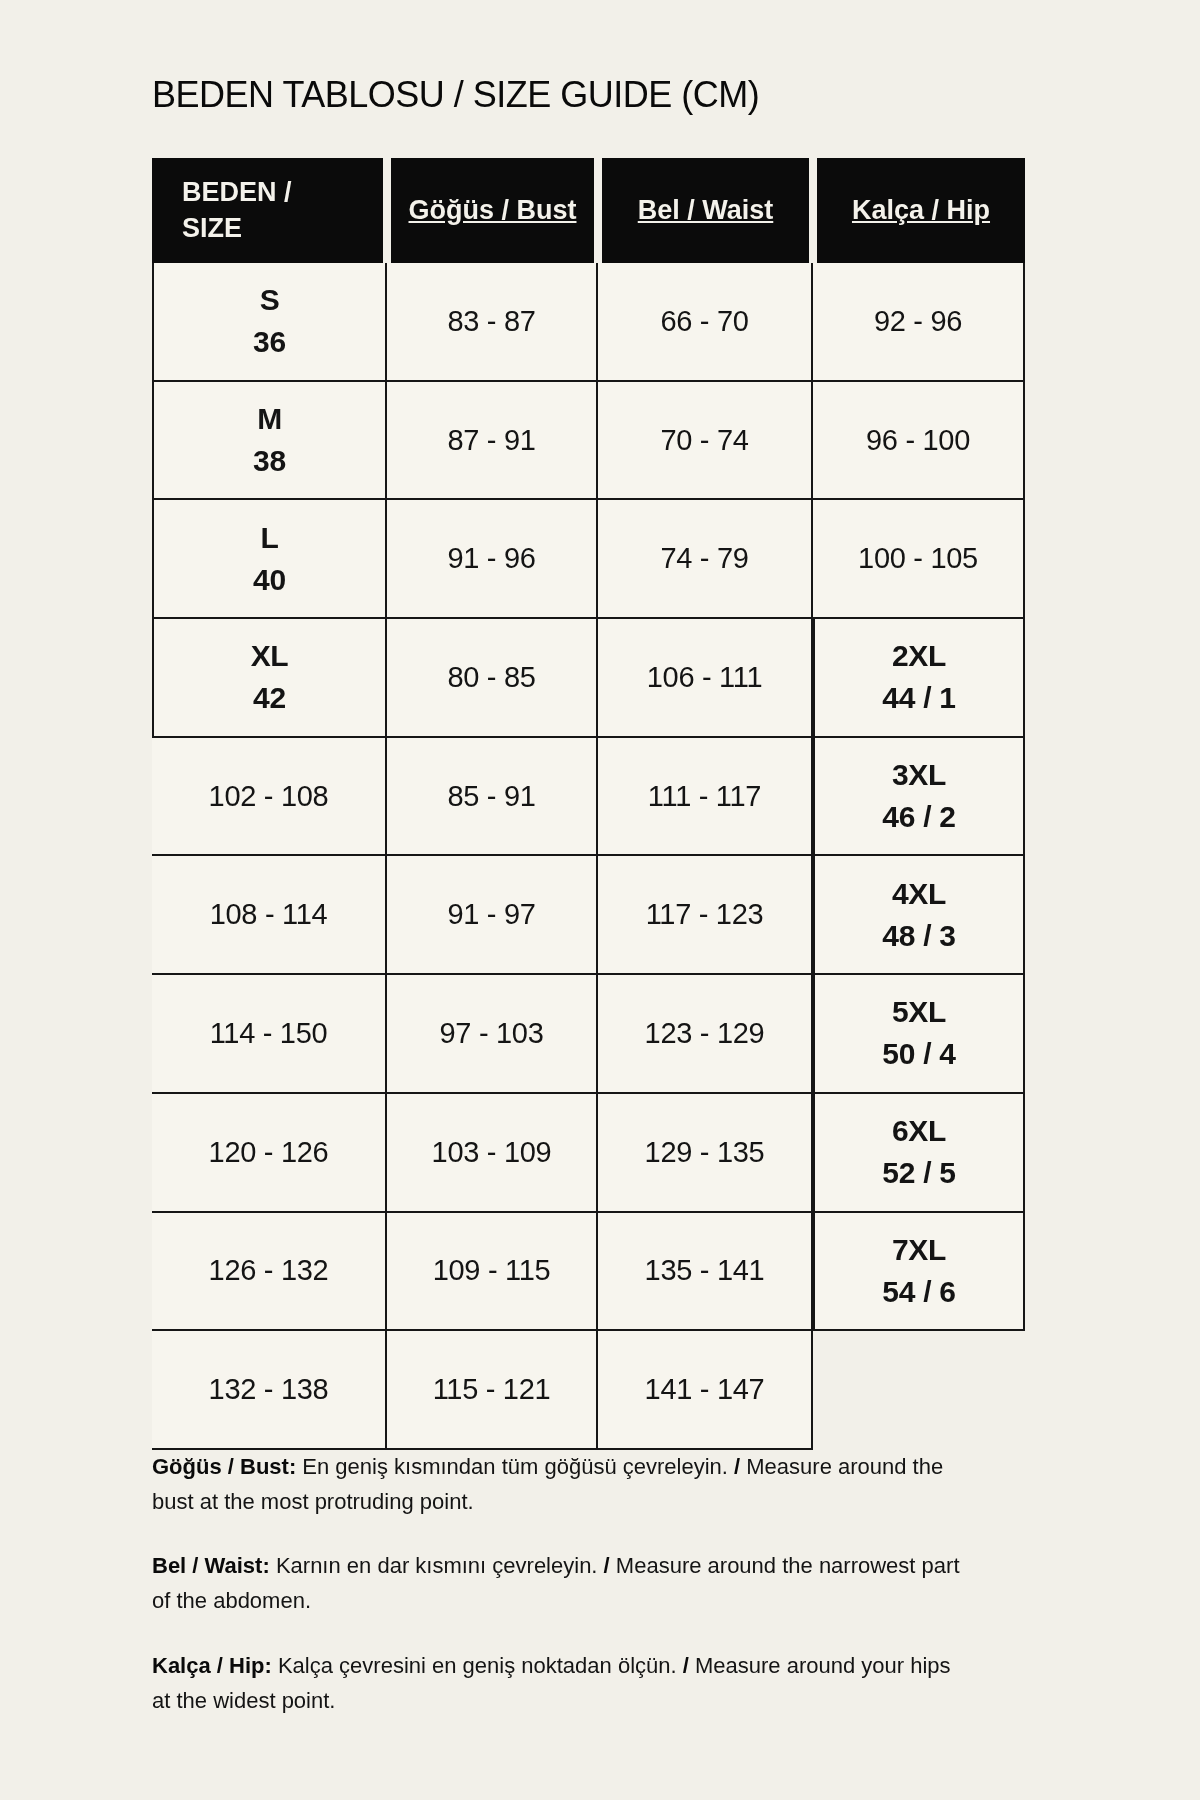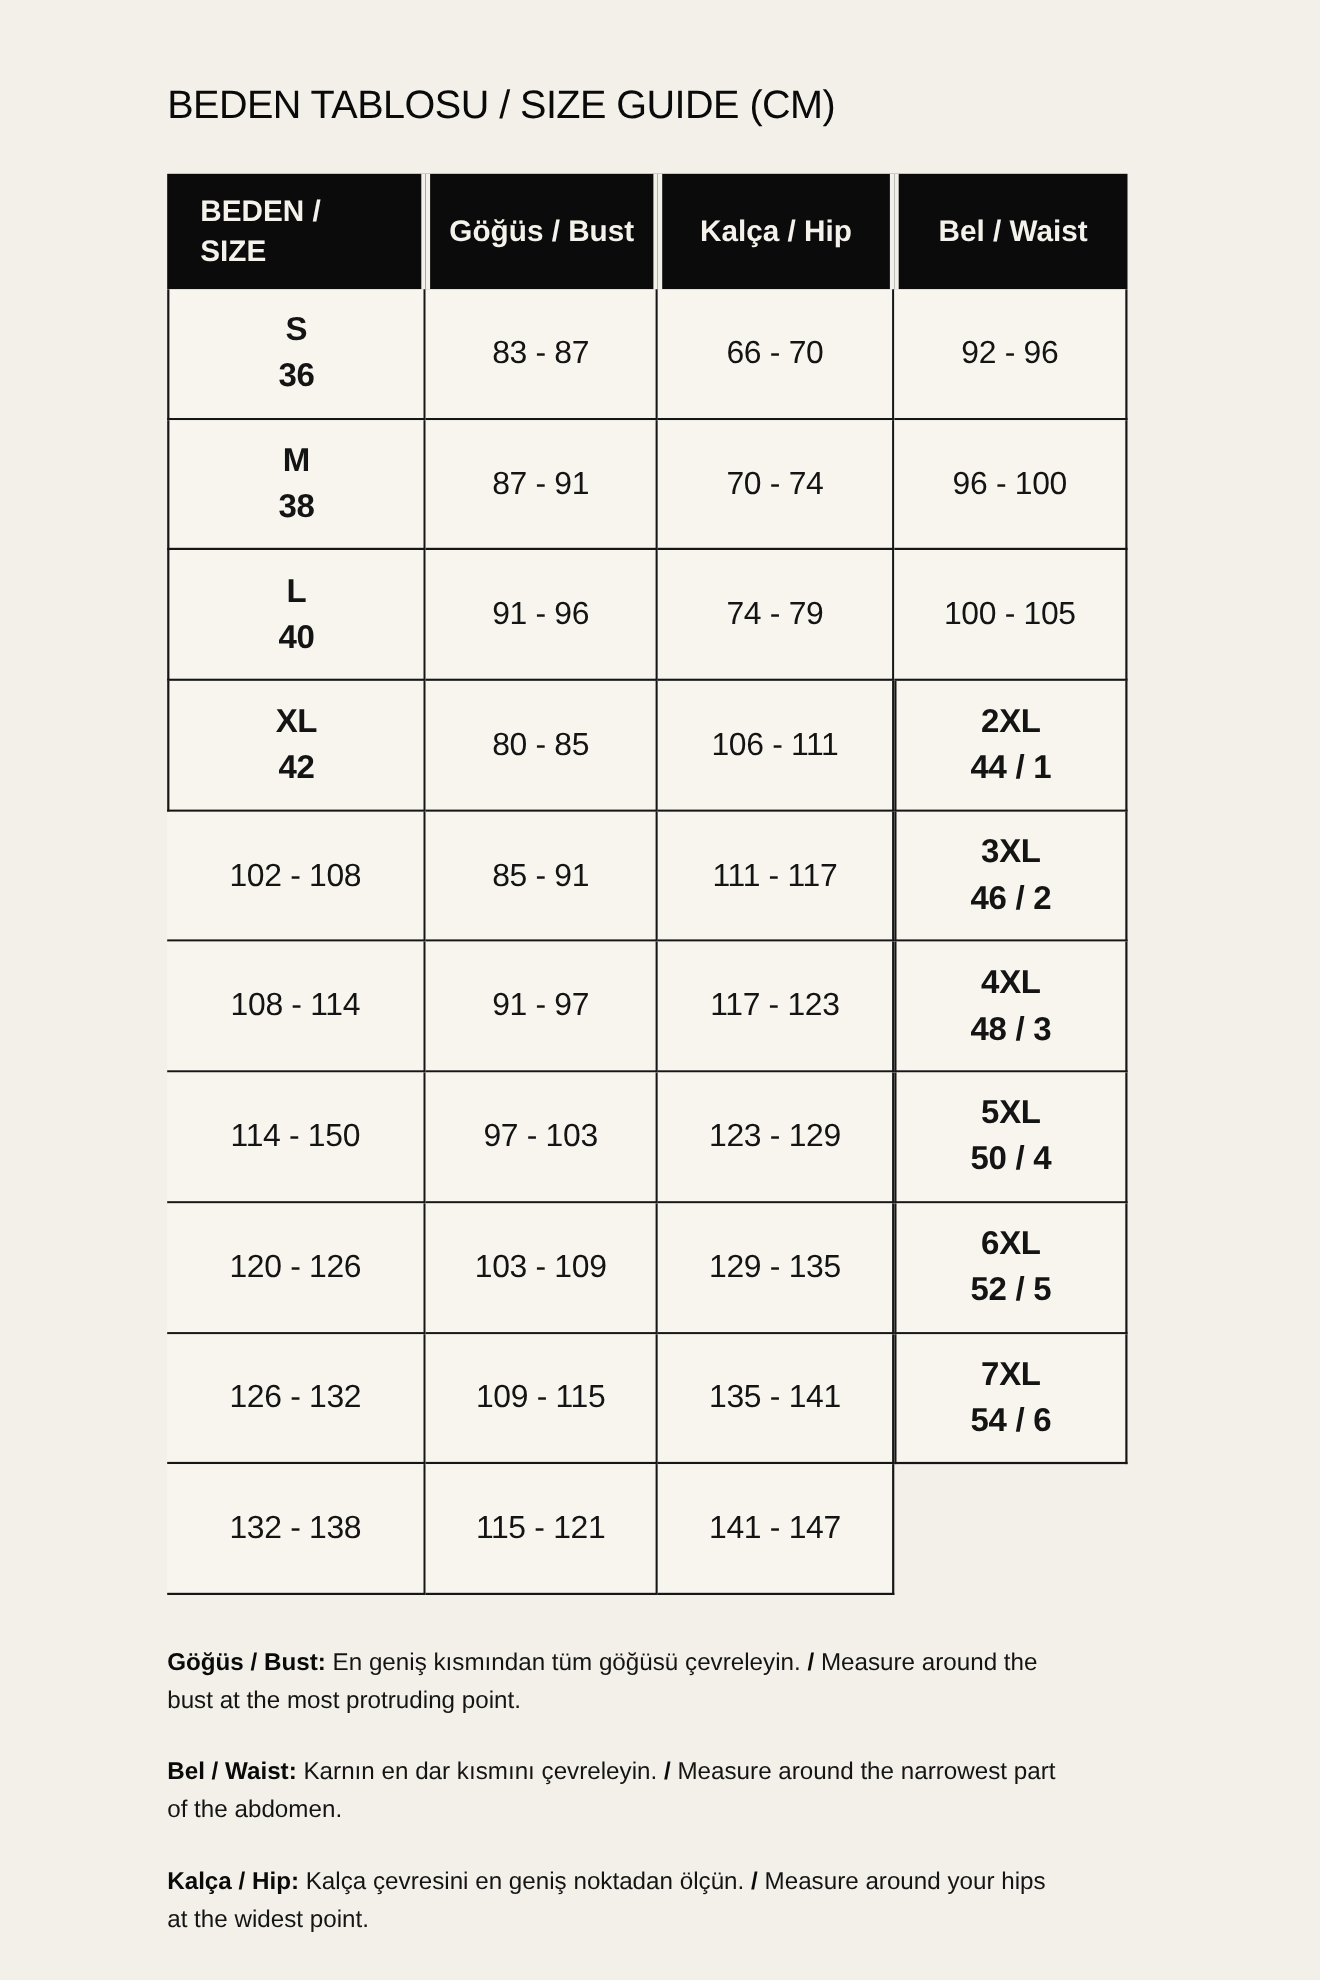--- a/index.html
+++ b/index.html
@@ -32,21 +32,21 @@
   .th {
     background: #0B0B0B;
     color: #F4F2EB;
     font-weight: 700;
     font-size: 27px;
     display: flex;
     align-items: center;
     justify-content: center;
     line-height: 1.32;
   }
-  .th:not(:first-child) { border-left: 4px solid #F2F0E9; }
+  .th:not(:first-child) { border-left: 4px solid #F2F0E9; text-decoration: underline; }
   .th:not(:nth-child(4)) { border-right: 4px solid #F2F0E9; }
   .th-size {
     justify-content: flex-start;
     padding-left: 30px;
     white-space: pre-line;
   }
   .td {
     background: #F7F5EE;
     border-right: 2px solid #161616;
     border-bottom: 2px solid #161616;
@@ -60,21 +60,20 @@
   .td-size {
     border-left: 2px solid #161616;
     font-weight: 700;
     font-size: 30px;
     white-space: pre-line;
     text-align: center;
     line-height: 1.4;
   }
   .notes {
     width: 960px;
-    margin-top: 44px;
   }
   .note {
     font-size: 22px;
     line-height: 1.58;
     margin-bottom: 30px;
     color: #141414;
   }
   .note b { font-weight: 700; color: #0A0A0A; }
   .note .en { white-space: pre-line; }
 </style>
@@ -83,22 +82,22 @@
 
 <div class="page">
 
   <h1 class="title">BEDEN TABLOSU / SIZE GUIDE (CM)</h1>
 
   <div class="size-table">
 
     <div class="th th-size">BEDEN /
 SIZE</div>
     <div class="th">Göğüs / Bust</div>
+    <div class="th">Bel / Waist</div>
     <div class="th">Kalça / Hip</div>
-    <div class="th">Bel / Waist</div>
 
     <div class="td td-size">S
 36</div>
     <div class="td">83 - 87</div>
     <div class="td">66 - 70</div>
     <div class="td">92 - 96</div>
 
     <div class="td td-size">M
 38</div>
     <div class="td">87 - 91</div>

